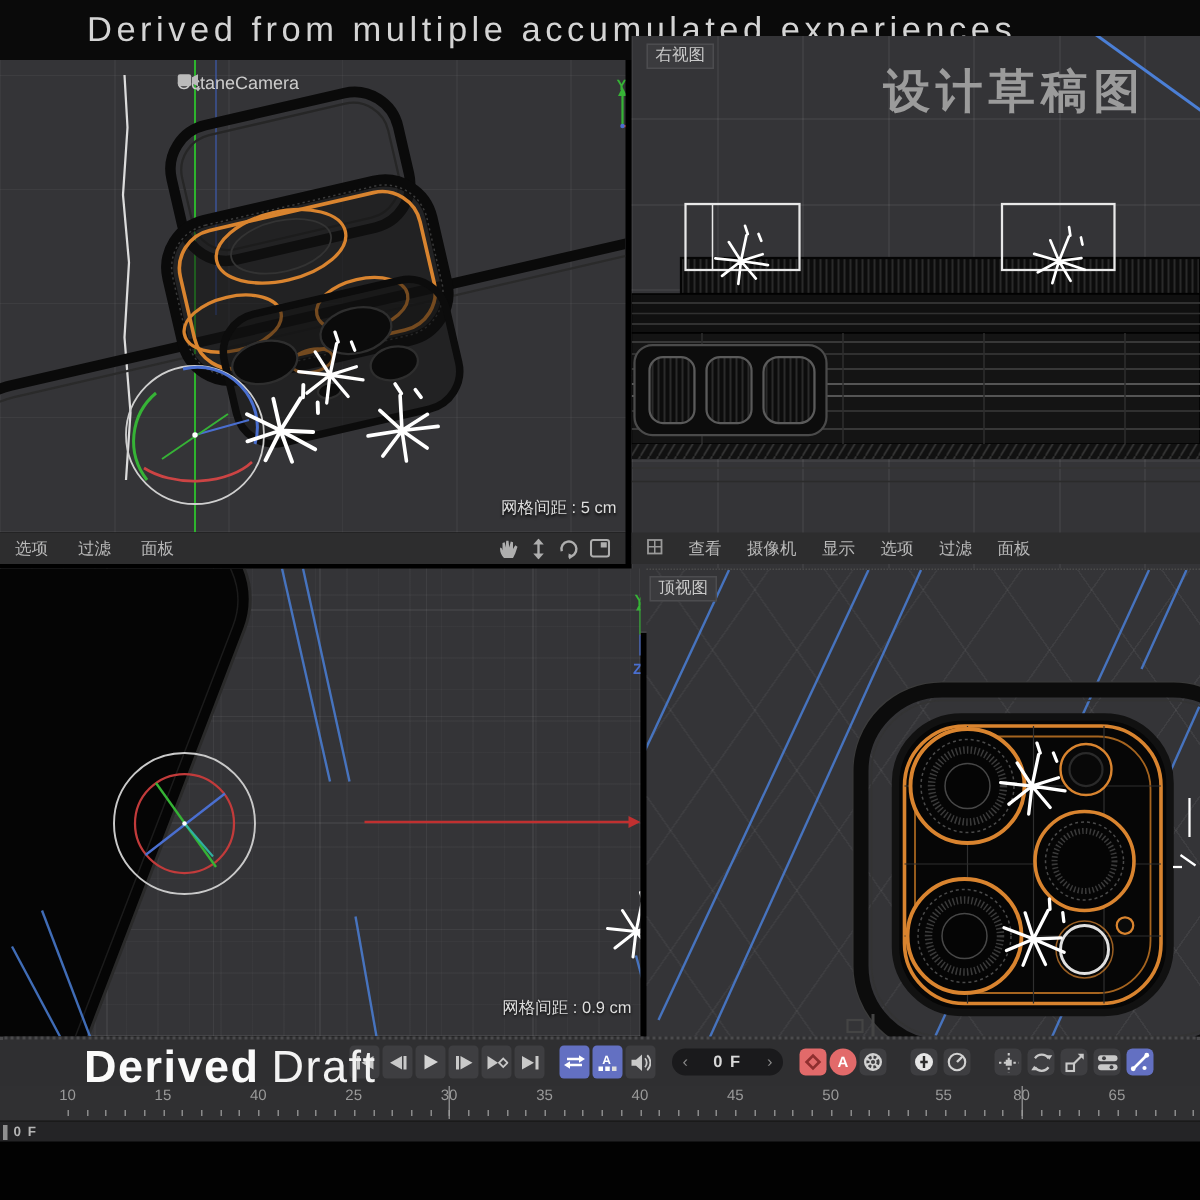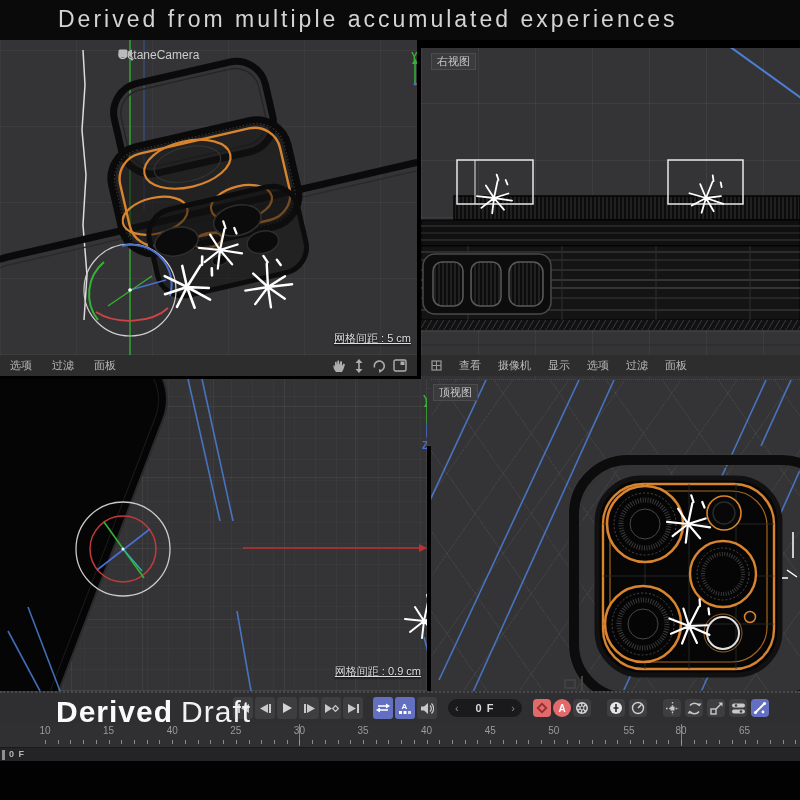--- a/index.html
+++ b/index.html
@@ -6,36 +6,36 @@
     font-family:"Liberation Sans","DejaVu Sans",sans-serif;}
   .abs{position:absolute;}
   
   #header{left:0;top:0;width:800px;height:40px;background:#0a0a0a;}
   #header .title{left:58px;top:6px;color:#d4d4d4;font-size:23px;letter-spacing:3px;font-weight:500;}
   
   .vp{overflow:hidden;background:#343437;}
   #vp-persp{left:0;top:40px;width:417px;height:315px;
     background-image:repeating-linear-gradient(0deg,rgba(255,255,255,.045) 0 1px,transparent 1px 76px),
                      repeating-linear-gradient(90deg,rgba(255,255,255,.035) 0 1px,transparent 1px 76px);}
-  #vp-right{left:421px;top:48px;width:379px;height:398px;
+  #vp-right{left:421px;top:24px;width:379px;height:398px;
     background-image:repeating-linear-gradient(0deg,rgba(255,255,255,.05) 0 1px,transparent 1px 57px),
                      repeating-linear-gradient(90deg,rgba(255,255,255,.05) 0 1px,transparent 1px 57px);}
   #vp-front{left:0;top:379px;width:427px;height:312px;
     background-image:repeating-linear-gradient(0deg,rgba(255,255,255,.055) 0 1px,transparent 1px 71px),
                      repeating-linear-gradient(90deg,rgba(255,255,255,.055) 0 1px,transparent 1px 71px),
                      repeating-linear-gradient(0deg,rgba(255,255,255,.022) 0 1px,transparent 1px 21px),
                      repeating-linear-gradient(90deg,rgba(255,255,255,.022) 0 1px,transparent 1px 21px);}
   #vp-top{left:431px;top:379px;width:369px;height:312px;border-top:1px dotted #4a4a4a;
     background-image:repeating-linear-gradient(55deg,rgba(255,255,255,.05) 0 1px,transparent 1px 46px),
                      repeating-linear-gradient(-55deg,rgba(255,255,255,.05) 0 1px,transparent 1px 46px);}
   .vp svg{position:absolute;left:0;top:0;}
   .vp-label{background:#3b3b3e;border:1px solid #4c4c4f;color:#c9c9c9;font-size:11px;
     padding:1px 5px;line-height:13px;}
   .cam-label{color:#cccccc;font-size:12px;display:flex;align-items:center;gap:4px;}
-  .grid-label{color:#dddddd;font-size:11px;text-shadow:0 1px 2px #000;text-decoration:underline;}
+  .grid-label{color:#dddddd;font-size:11px;text-shadow:0 1px 2px #000;}
   .watermark-cn{color:#9b9b9b;font-size:31px;letter-spacing:4px;font-weight:600;}
   
   .menubar{background:#2d2d2e;height:21px;display:flex;align-items:center;gap:20px;
     padding:0 10px;box-sizing:border-box;}
   #menubar-left{left:0;top:355px;width:417px;}
   #menubar-right{left:421px;top:355px;width:379px;gap:17px;}
   .menu-item{color:#b9b9b9;font-size:11px;white-space:nowrap;}
   .nav-icons{margin-left:auto;display:flex;gap:7px;align-items:center;}
   
   #timeline{left:0;top:691px;width:800px;height:70px;background:#2f2f31;
@@ -177,20 +177,21 @@
       <line x1="0" y1="297" x2="379" y2="297" stroke="#2b2b2b" stroke-width="1"></line>
     </g>
 
     <rect x="36" y="112" width="76" height="44" fill="none" stroke="#e8e8e8" stroke-width="1.5"></rect>
     <line x1="54" y1="112" x2="54" y2="156" stroke="#e8e8e8" stroke-width="1"></line>
     <rect x="247" y="112" width="75" height="44" fill="none" stroke="#e8e8e8" stroke-width="1.5"></rect>
     <use href="#burst" transform="translate(73,150) scale(0.9)"></use>
     <use href="#burst" transform="translate(285,150) scale(0.9) rotate(10)"></use>
   </svg>
   <div class="abs vp-label" style="left:10px;top:5px;">右视图</div>
+  <div class="abs watermark-cn" style="right:36px;top:16px;">设计草稿图</div>
 </div>
 
 <div id="menubar-left" class="abs menubar">
 
 <span class="menu-item">选项</span>
     <span class="menu-item">过滤</span>
     <span class="menu-item">面板</span>
     <div class="nav-icons">
       <svg width="14" height="14" viewBox="0 0 14 14">
         <path d="M4,13 C2,11 1,8 1.5,6 L2.5,6.5 3,8 3,3 4.5,2.5 5,6 5.5,1.5 7,1.5 7.5,6 8.5,2 10,2.5 10,7 11.5,4.5 13,5.5 11.5,10 10,13 Z" fill="#aeaeae"></path>

